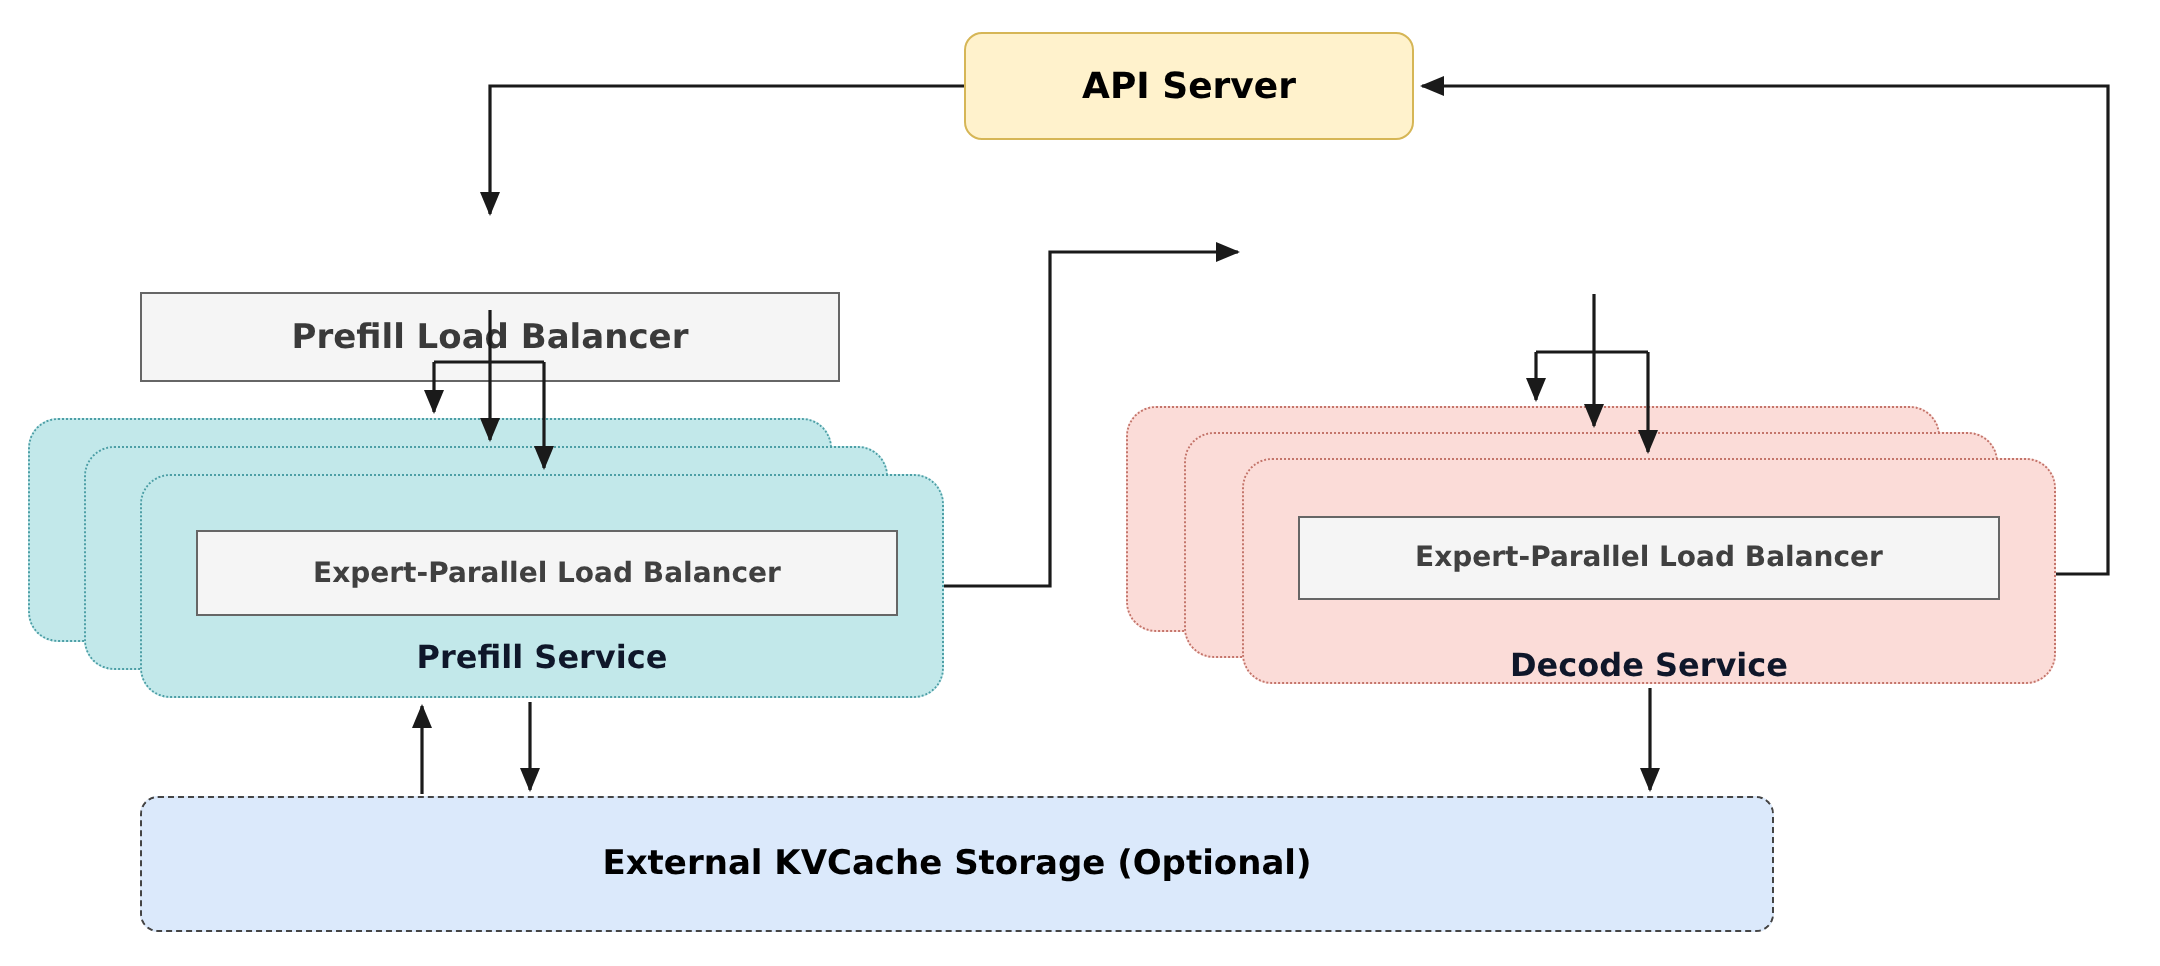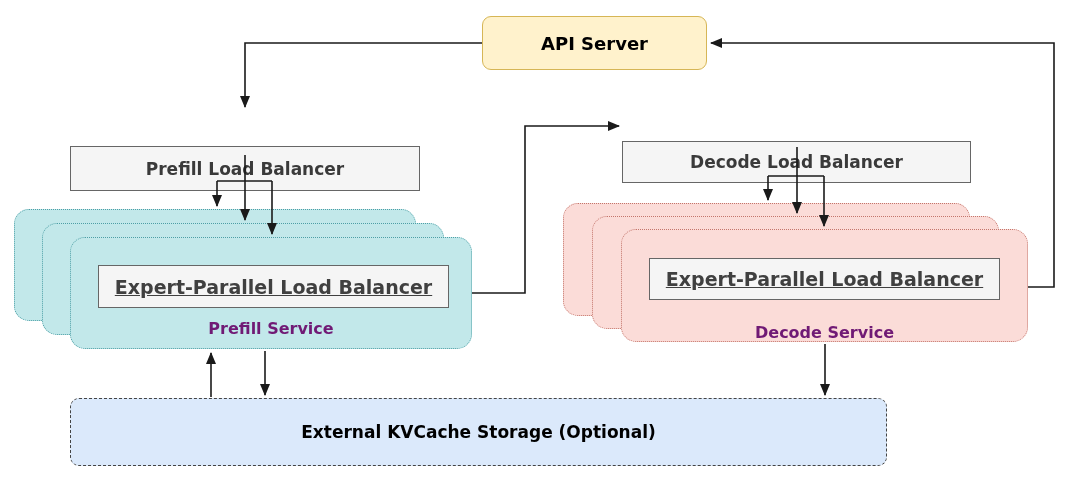--- a/index.html
+++ b/index.html
@@ -25,26 +25,26 @@
   .pf-back{left:14px;top:209px;width:402px;height:112px;}
   .pf-mid{left:42px;top:223px;width:402px;height:112px;}
   .pf-front{left:70px;top:237px;width:402px;height:112px;}
   .dc-back{left:563px;top:203px;width:407px;height:113px;}
   .dc-mid{left:592px;top:216px;width:407px;height:113px;}
   .dc-front{left:621px;top:229px;width:407px;height:113px;}
   .eplb{
     position:absolute;left:27px;top:27px;width:351px;height:43px;
     display:flex;align-items:center;justify-content:center;
     background:var(--lb-fill,#F5F5F5);border:1px solid var(--lb-border,#666666);
-    font-size:19px;font-weight:bold;color:#404040;box-sizing:border-box;text-decoration:underline;
+    font-size:14px;font-weight:bold;color:#404040;box-sizing:border-box;
   }
   .dc-front .eplb{top:28px;height:42px;}
   .service-label{
     position:absolute;left:0;top:79px;width:100%;text-align:center;
-    font-size:16px;font-weight:bold;color:#701a75;line-height:24px;
+    font-size:16px;font-weight:bold;color:#0f172a;line-height:24px;
   }
   .dc-front .service-label{top:81px;margin-top:10px;}
   .node-kv{
     left:70px;top:398px;width:817px;height:68px;
     background:var(--kv-fill,#DBE9FB);border:1.5px dashed var(--kv-border,#444444);
     border-radius:9px;font-size:17px;font-weight:bold;color:#000000;
   }
   svg.edges{position:absolute;left:0;top:0;width:1080px;height:483px;pointer-events:none;z-index:5;}
   .e{fill:none;stroke:var(--arrow,#1A1A1A);stroke-width:1.6;}
   .ahp{fill:var(--arrow,#1A1A1A);}
@@ -71,23 +71,20 @@
     </div>
     <div class="service-label">Decode Service</div>
   </div>
 
   <div class="node node-api">
     <span>API Server</span>
   </div>
   <div class="node node-lb node-prefill-lb">
     <span>Prefill Load Balancer</span>
   </div>
-  <div class="node node-lb node-decode-lb">
-    <span>Decode Load Balancer</span>
-  </div>
   <div class="node node-kv">
     <span>External KVCache Storage (Optional)</span>
   </div>
 
   <svg class="edges" viewBox="0 0 1080 483" xmlns="http://www.w3.org/2000/svg">
     <defs>
       <marker id="ah" viewBox="0 0 12 10" refX="11" refY="5" markerWidth="12" markerHeight="10" markerUnits="userSpaceOnUse" orient="auto-start-reverse">
         <path class="ahp" d="M0 0 L12 5 L0 10 Z"></path>
       </marker>
     </defs>

